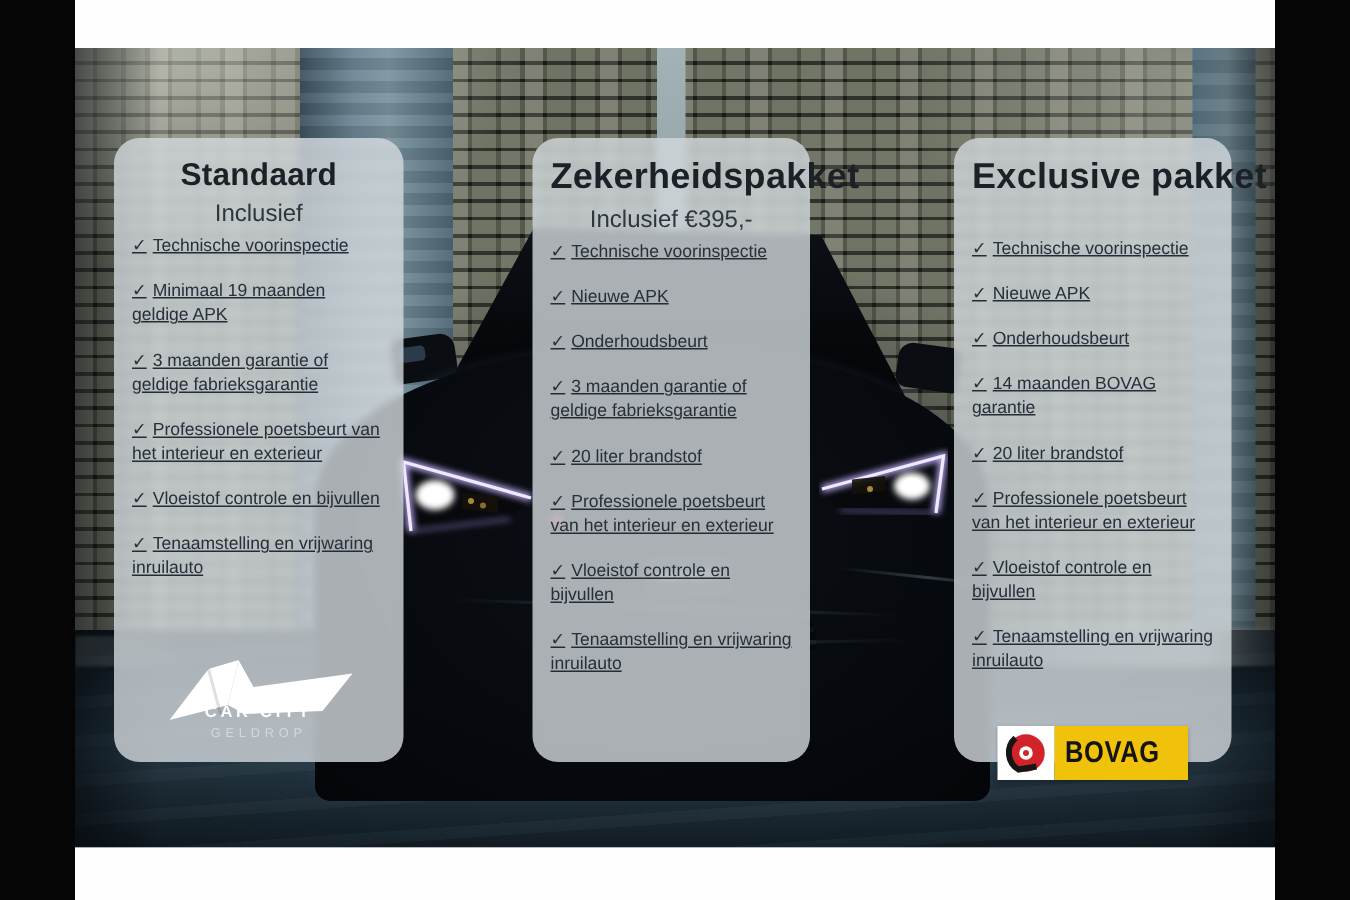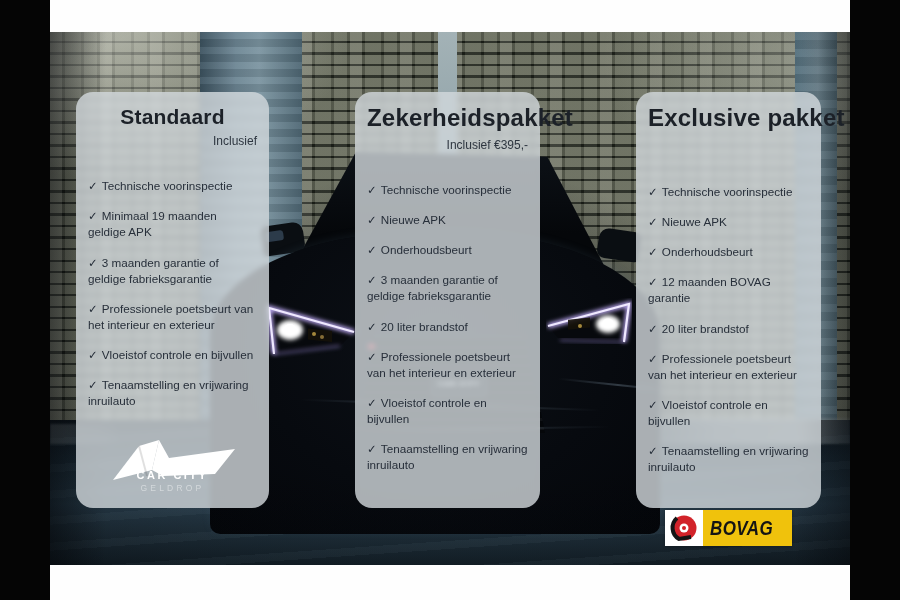--- a/index.html
+++ b/index.html
@@ -121,33 +121,33 @@
     border-radius:17px;
     padding:12px 12px 10px;
     display:flex;flex-direction:column;
     color:var(--text-dark,#242c36);
   }
   #card-1{left:76px;width:193px;}
   #card-2{left:355px;width:185px;}
   #card-3{left:636px;width:185px;gap:21px;}
   .card-title{font-size:24px;font-weight:700;text-align:center;color:#1c2128;letter-spacing:0.2px;white-space:nowrap;line-height:1.2;}
   #card-1 .card-title{font-size:21px;}
-  .card-sub{font-size:12px;text-align:right;margin-top:5px;color:#2e3640;}
-  .items{margin-top:30px;}
+  .card-sub{font-size:16px;text-align:center;margin-top:5px;color:#2e3640;}
+  .items{margin-top:4px;text-decoration:underline;}
   .item{font-size:11.7px;line-height:1.38;color:#272f3a;margin-bottom:14px;}
   .check{margin-right:4px;}
   .logo-area{margin-top:auto;display:flex;flex-direction:column;align-items:center;padding-bottom:6px;}
 
   
   .cc-logo{display:flex;flex-direction:column;align-items:center;}
   .cc-text1{font-size:11px;font-weight:bold;color:#ffffff;letter-spacing:2.5px;margin-top:-15px;line-height:1.1;}
   .cc-text2{font-size:8.5px;color:rgba(255,255,255,0.45);letter-spacing:3.2px;margin-top:2px;line-height:1;}
 
   
-  .bovag{display:flex;align-items:stretch;height:36px;box-shadow:0 1px 3px rgba(0,0,0,0.25);font-style:italic;}
+  .bovag{display:flex;align-items:stretch;height:36px;box-shadow:0 1px 3px rgba(0,0,0,0.25);}
   .bovag-mark{width:38px;background:#ffffff;display:flex;align-items:center;justify-content:center;}
   .bovag-label{
     background:var(--bovag-yellow,#f0c20c);color:#141414;font-weight:700;font-size:20px;
     display:flex;align-items:center;padding:0 7px;
   }
   .bovag-label span{display:inline-block;transform:scaleX(0.85);transform-origin:left center;letter-spacing:0.5px;}
 </style>
 </head>
 <body>
 
@@ -252,21 +252,21 @@
         <div class="item"><span class="check">✓</span><span>Tenaamstelling en vrijwaring inruilauto</span></div>
       </div>
   </div>
 
   <div class="card" id="card-3">
     <div class="card-title">Exclusive pakket</div>
     <div class="items">
         <div class="item"><span class="check">✓</span><span>Technische voorinspectie</span></div>
         <div class="item"><span class="check">✓</span><span>Nieuwe APK</span></div>
         <div class="item"><span class="check">✓</span><span>Onderhoudsbeurt</span></div>
-        <div class="item"><span class="check">✓</span><span>12 maanden BOVAG garantie</span></div>
+        <div class="item"><span class="check">✓</span><span>14 maanden BOVAG garantie</span></div>
         <div class="item"><span class="check">✓</span><span>20 liter brandstof</span></div>
         <div class="item"><span class="check">✓</span><span>Professionele poetsbeurt van het interieur en exterieur</span></div>
         <div class="item"><span class="check">✓</span><span>Vloeistof controle en bijvullen</span></div>
         <div class="item"><span class="check">✓</span><span>Tenaamstelling en vrijwaring inruilauto</span></div>
       </div>
     <div class="logo-area">
       <div class="bovag">
         <div class="bovag-mark">
           <svg width="30" height="30" viewBox="0 0 30 30">
             <circle cx="15" cy="15" r="12.5" fill="#d2232a"></circle>

